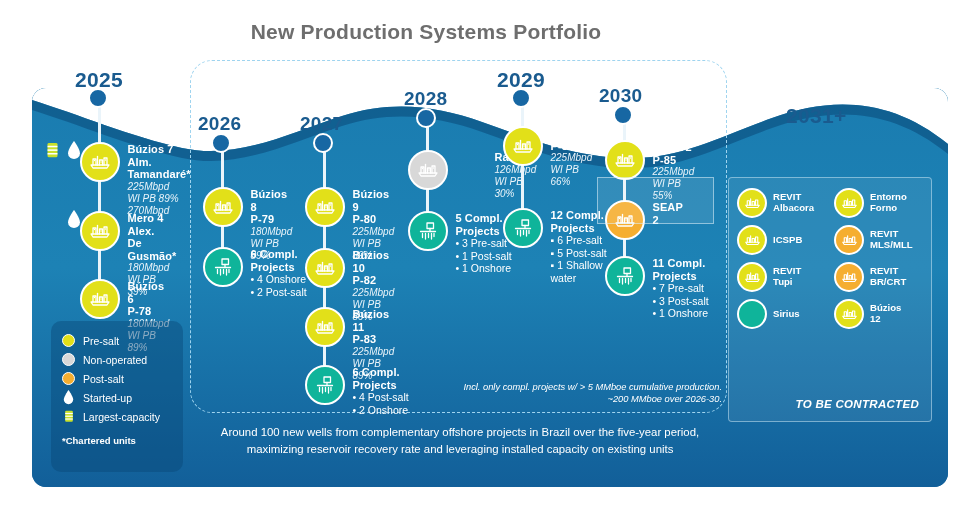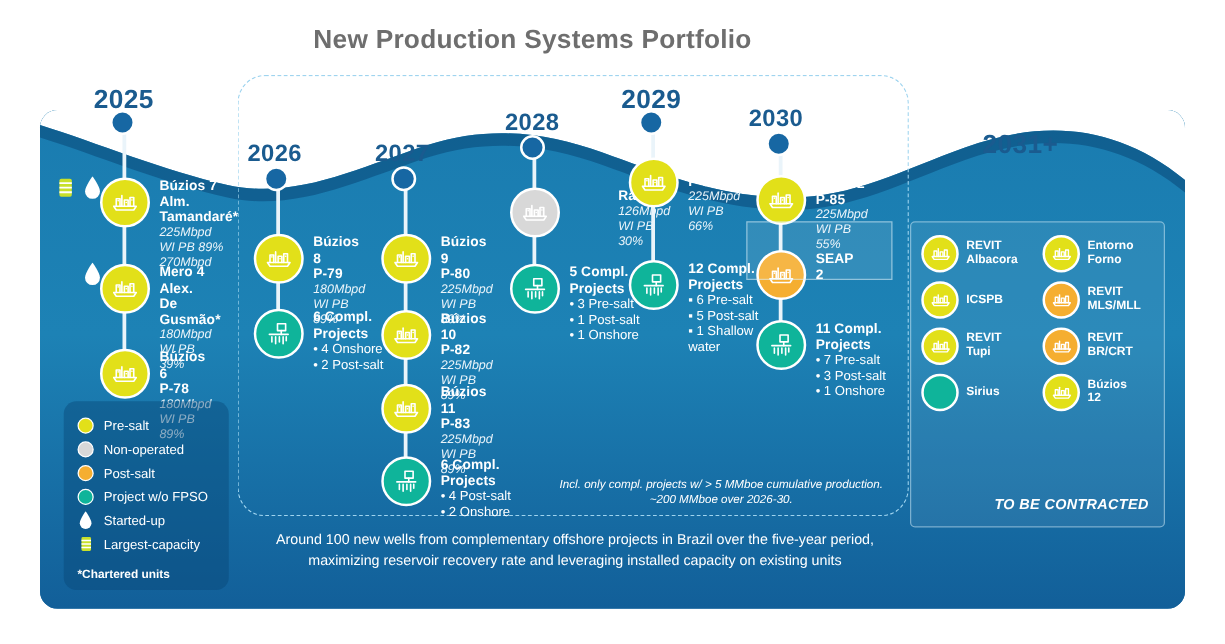--- a/index.html
+++ b/index.html
@@ -84,21 +84,21 @@
     width: 13px; height: 13px; border-radius: 50%;
     border: 1.6px solid #ffffff; flex: 0 0 auto;
   }
   .lico { width: 13px; display: flex; justify-content: center; flex: 0 0 auto; }
   .llabel { margin-left: 8px; font-size: 10.5px; color: #ffffff; white-space: nowrap; }
   .lnote { margin-top: 9px; font-size: 9.5px; color: #ffffff; font-weight: bold; }
 
   
   .footnote {
     position: absolute; left: 432px; top: 381px; width: 290px;
-    text-align: center; font-size: 9.3px; font-style: italic;
+    text-align: right; font-size: 9.3px; font-style: italic;
     color: #ffffff; line-height: 12px;
   }
 
   
   .caption {
     position: absolute; left: 160px; top: 424px; width: 600px;
     text-align: center; color: #ffffff; font-size: 11.4px; line-height: 17px;
   }
 
   
@@ -532,24 +532,20 @@
         </div>
         <div class="lrow">
           <div class="lswatch" style="background: rgb(216, 216, 216);"></div>
           <div class="llabel">Non-operated</div>
         </div>
         <div class="lrow">
           <div class="lswatch" style="background: rgb(245, 174, 48);"></div>
           <div class="llabel">Post-salt</div>
         </div>
         <div class="lrow">
-          <div class="lswatch" style="background: rgb(15, 180, 154);"></div>
-          <div class="llabel">Project w/o FPSO</div>
-        </div>
-        <div class="lrow">
           <div class="lico">
             <svg width="11" height="14.850000000000001" viewBox="0 0 14 19">
               <path d="M7 0 C7 0 13 8.2 13 12.2 A6 6 0 1 1 1 12.2 C1 8.2 7 0 7 0 Z" fill="#ffffff"></path>
             </svg>
           </div>
           <div class="llabel">Started-up</div>
         </div>
         <div class="lrow">
           <div class="lico">
             <svg width="10" height="12.5" viewBox="0 0 14 18">

